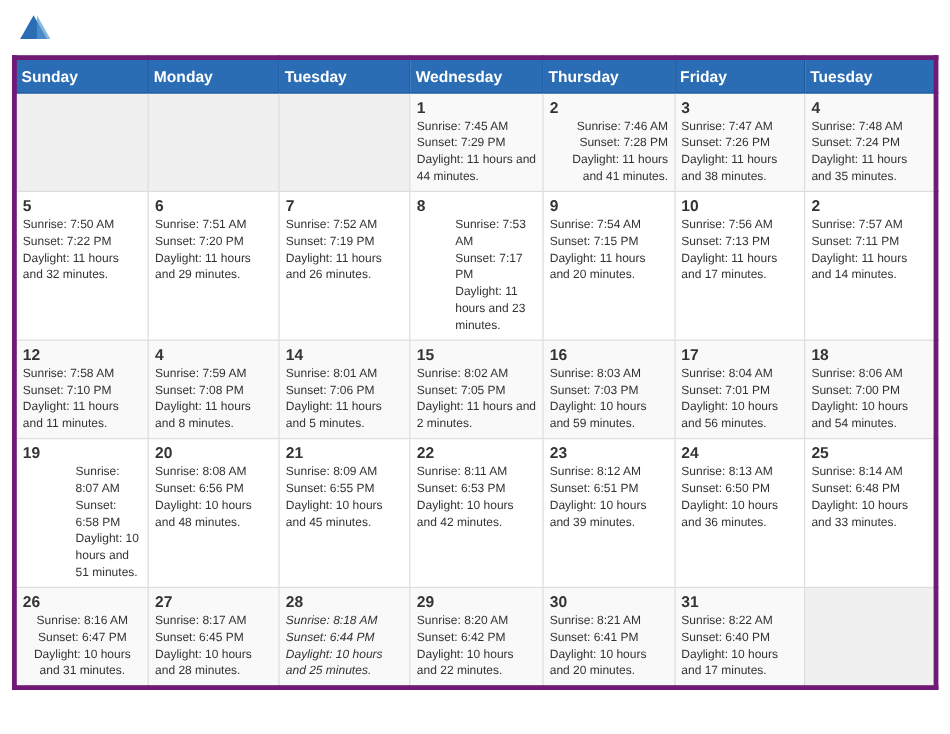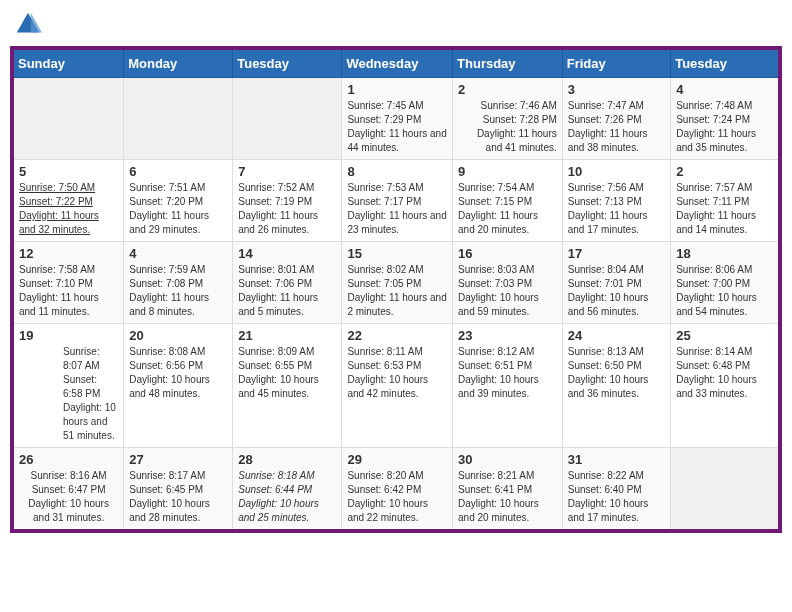--- a/index.html
+++ b/index.html
@@ -156,39 +156,39 @@
         <td>
           <span class="day-number">4</span>
           <div class="day-info" style="white-space: pre-line;">Sunrise: 7:48 AM
 Sunset: 7:24 PM
 Daylight: 11 hours and 35 minutes.</div>
         </td>
       </tr>
       <tr>
         <td>
           <span class="day-number">5</span>
-          <div class="day-info" style="white-space: pre-line; text-decoration: underline;">Sunrise: 7:50 AM
+          <div class="day-info" style="white-space: pre-line;">Sunrise: 7:50 AM
 Sunset: 7:22 PM
 Daylight: 11 hours and 32 minutes.</div>
         </td>
         <td>
           <span class="day-number">6</span>
           <div class="day-info" style="white-space: pre-line;">Sunrise: 7:51 AM
 Sunset: 7:20 PM
 Daylight: 11 hours and 29 minutes.</div>
         </td>
         <td>
           <span class="day-number">7</span>
           <div class="day-info" style="white-space: pre-line;">Sunrise: 7:52 AM
 Sunset: 7:19 PM
 Daylight: 11 hours and 26 minutes.</div>
         </td>
         <td>
           <span class="day-number">8</span>
-          <div class="day-info" style="white-space: pre-line;">Sunrise: 7:53 AM
+          <div class="day-info" style="white-space: pre-line; margin-left: 32px;">Sunrise: 7:53 AM
 Sunset: 7:17 PM
 Daylight: 11 hours and 23 minutes.</div>
         </td>
         <td>
           <span class="day-number">9</span>
           <div class="day-info" style="white-space: pre-line;">Sunrise: 7:54 AM
 Sunset: 7:15 PM
 Daylight: 11 hours and 20 minutes.</div>
         </td>
         <td>

